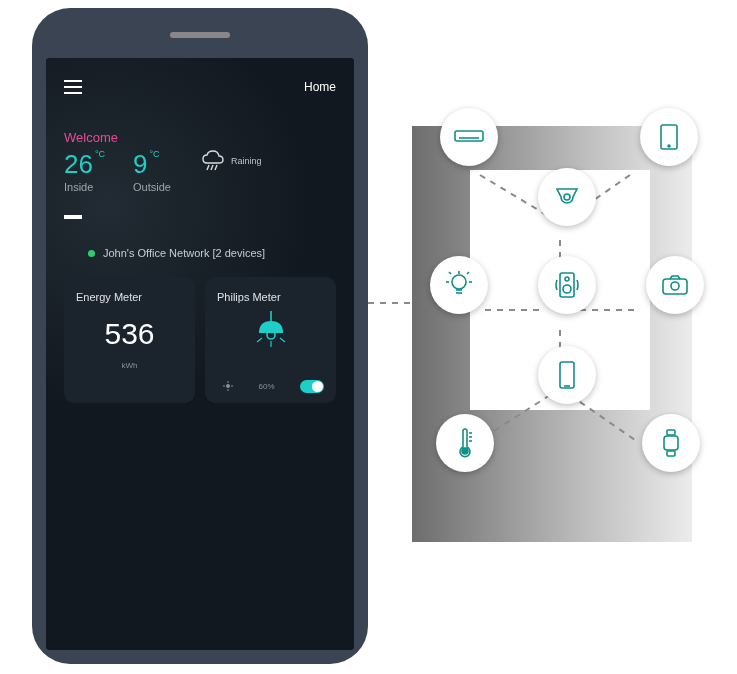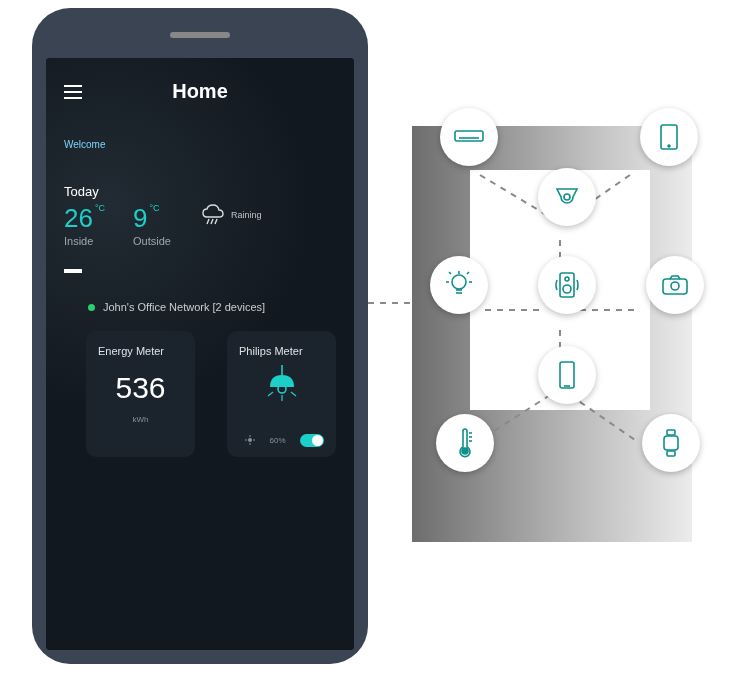--- a/index.html
+++ b/index.html
@@ -19,40 +19,40 @@
     content:""; position:absolute; inset:0;
     background:
       radial-gradient(circle at 20% 25%, rgba(80,100,110,.25), transparent 40%),
       linear-gradient(#12181f, #12181f);
   }
   .inner{ position:relative; padding: 22px 18px; height: 100%; }
 
   .topbar{ display:flex; align-items:center; justify-content:space-between; }
   .hamburger{ width:18px; height:14px; display:flex; flex-direction:column; justify-content:space-between; cursor:pointer;}
   .hamburger span{ height:2px; background:#fff; display:block;}
-  .title{ text-align:center; flex:1; font-size:20px; font-weight:700; margin-left:-18px;}
-
-  .welcome{ margin-top:36px; font-size:10px; color:#7dd3fc;}
+  .title{ text-align:right; flex:1; font-size:12px; font-weight:400; margin-left:-18px;}
+
+  .welcome{ margin-top:36px; font-size:13px; color:#ec4899;}
   .username{ font-size:30px; font-weight:500; margin-top:2px; }
 
   .today-label{ margin-top:34px; font-size:13px; }
   .weather-row{ display:flex; gap:28px; margin-top:4px; align-items:flex-start;}
   .metric .num{ font-size:26px; color:#1ccfc9; display:inline-block; font-weight:400;}
   .metric .deg{ font-size:9px; vertical-align:top; color:#1ccfc9; margin-left:2px;}
   .metric .sub{ font-size:11px; color:#a0a6ad; margin-top:1px;}
   .rain-col{ display:flex; flex-direction:row; align-items:center; gap:4px;}
   .rain-col .sub{ font-size:9px; color:#c0c4c8;}
 
   .dash{ margin-top:22px; width:18px; height:4px; background:#fff;}
 
   .net-row{ margin-top:28px; display:flex; align-items:center; gap:8px; font-size:11px; color:#c9cdd1;padding-left:24px;}
   .dot{ width:7px; height:7px; border-radius:50%; background:#2ecc71;}
 
   .cards{ margin-top:18px; display:flex; gap:10px;}
-  .card{ flex:1; background:#1b232d; border-radius:10px; padding:14px 12px 10px; height:126px; position:relative;margin-left:22px;}
+  .card{ flex:1; background:#1b232d; border-radius:10px; padding:14px 12px 10px; height:126px; position:relative;}
   .card-title{ font-size:11px; color:#e0e3e6;}
   .card-big{ font-size:30px; font-weight:400; text-align:center; margin-top:14px;}
   .card-unit{ font-size:8px; text-align:center; color:#8a9096; margin-top:10px;}
   .bulb-icon{ display:flex; justify-content:center; margin-top:8px;}
   .card-bottom{ position:absolute; bottom:10px; left:18px; right:12px; display:flex; align-items:center; justify-content:space-between; font-size:8px; color:#8a9096;}
   .toggle{ width:24px; height:13px; background:#1ccfc9; border-radius:7px; position:relative;}
   .toggle::after{ content:""; position:absolute; right:1px; top:1px; width:11px; height:11px; background:#fff; border-radius:50%;}
 
   
   .diagram{
@@ -83,21 +83,20 @@
         <div class="hamburger">
             <span></span>
             <span></span>
             <span></span>
           </div>
         <div class="title">Home</div>
       </div>
 
       <div class="welcome">Welcome</div>
 
-      <div class="today-label">Today</div>
       <div class="weather-row">
         <div class="metric">
           <span class="num">26</span><span class="deg">°C</span>
           <div class="sub">Inside</div>
         </div>
         <div class="metric">
           <span class="num">9</span><span class="deg">°C</span>
           <div class="sub">Outside</div>
         </div>
         <div class="rain-col">

